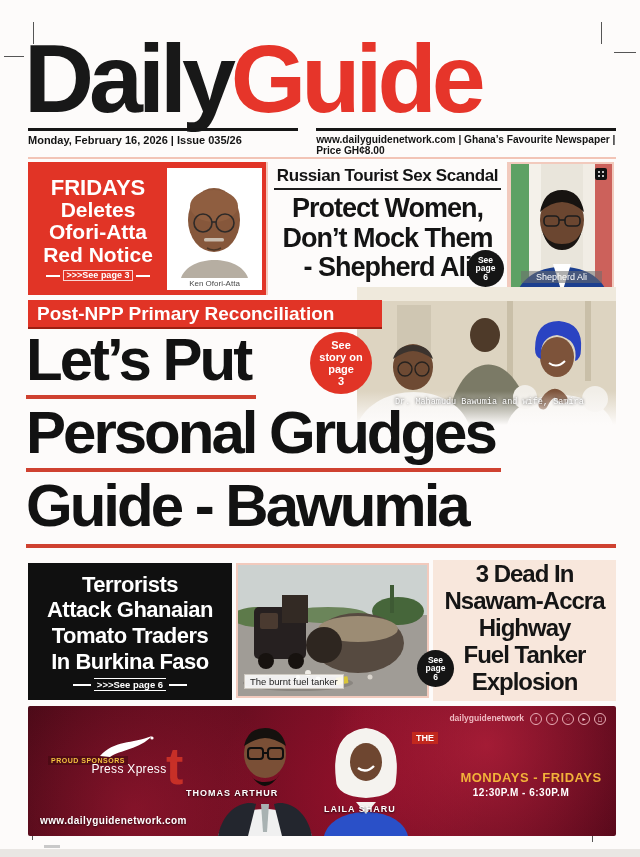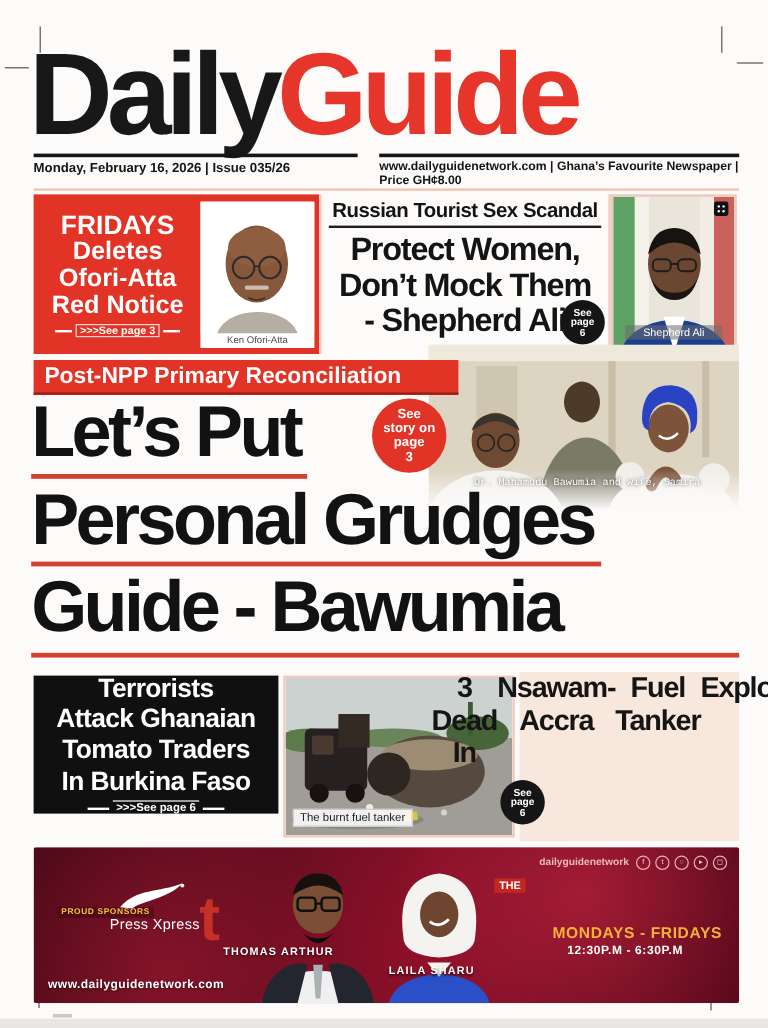--- a/index.html
+++ b/index.html
@@ -52,32 +52,32 @@
                    background:linear-gradient(to bottom,rgba(253,251,250,0),rgba(253,251,250,1));}
   .mp-cap{position:absolute;left:38px;bottom:18px;color:#fff;font-size:8.5px;text-shadow:0 0 3px rgba(0,0,0,.8);font-family:Liberation Mono, monospace;}
 
   .hline{left:26px;font-size:60px;font-weight:700;letter-spacing:-3px;line-height:1;color:#121212;z-index:3;
          display:inline-block;border-bottom:4px solid #cf4130;padding:0 6px 5px 0;white-space:nowrap;}
   .redcircle{left:310px;top:332px;width:62px;height:62px;border-radius:50%;background:#e13426;color:#fff;
              font-weight:700;font-size:11px;line-height:1.1;display:flex;flex-direction:column;align-items:center;justify-content:center;z-index:4;}
   .fullrule{left:26px;top:544px;width:590px;height:4px;background:#cf4130;z-index:3;}
 
   
-  .terror{left:28px;top:563px;width:204px;height:115px;background:#101010;color:#fff;text-align:center;
+  .terror{left:28px;top:563px;width:204px;height:137px;background:#101010;color:#fff;text-align:center;
           display:flex;flex-direction:column;justify-content:center;}
   .terror .l{font-size:22px;font-weight:700;line-height:1.16;letter-spacing:-.5px;}
   .terror .seealine .txt{border:none;border-top:1px solid #fff;border-bottom:1px solid #fff;font-size:9.5px;}
   .terror .seealine .dash{flex:0 0 18px;}
 
   .tankphoto{left:236px;top:563px;width:193px;height:135px;position:absolute;border:2px solid #f2cabd;box-sizing:border-box;overflow:hidden;}
   .tank-cap{position:absolute;left:6px;bottom:7px;background:rgba(255,255,255,.88);color:#222;
             font-size:9.5px;padding:1px 5px;border:1px solid #cfcac2;}
 
-  .deadbox{left:433px;top:560px;width:183px;height:141px;background:#f8e7dc;display:flex;flex-direction:row;
-           justify-content:center;text-align:center;position:absolute;}
+  .deadbox{left:433px;top:560px;width:183px;height:141px;background:#f8e7dc;display:flex;flex-direction:column;
+           text-align:center;position:absolute;}
   .deadbox .l{font-size:24px;font-weight:700;letter-spacing:-1px;line-height:1.13;color:#151515;}
   .dead-circle{position:absolute;left:-16px;bottom:14px;}
 
   
   .ad{left:28px;top:706px;width:588px;height:130px;overflow:hidden;border-radius:2px;
       background:
         radial-gradient(circle at 78% 30%,rgba(210,40,70,.55),rgba(0,0,0,0) 34%),
         radial-gradient(circle at 18% 80%,rgba(190,30,60,.4),rgba(0,0,0,0) 30%),
         radial-gradient(circle at 55% 65%,rgba(160,15,45,.5),rgba(0,0,0,0) 40%),
         linear-gradient(100deg,#4c0a18,#7c1026 55%,#58091b);}
@@ -268,20 +268,21 @@
         <circle cx="80" cy="114" r="2.5" fill="#efece6"></circle>
       <circle cx="60" cy="112" r="2" fill="#efece6"></circle>
         <circle cx="132" cy="112" r="2.5" fill="#d9d4cc"></circle>
     </svg>
     <div class="tank-cap">The burnt fuel tanker</div>
   </div>
 
   <div class="deadbox">
     <div class="l">3 Dead In</div>
     <div class="l">Nsawam-Accra</div>
+    <div class="l">Highway</div>
     <div class="l">Fuel Tanker</div>
     <div class="l">Explosion</div>
     <div class="circle-badge cb36 dead-circle">
       <span>See</span>
       <span>page</span>
       <span>6</span>
     </div>
   </div>
 
   <div class="abs ad">

